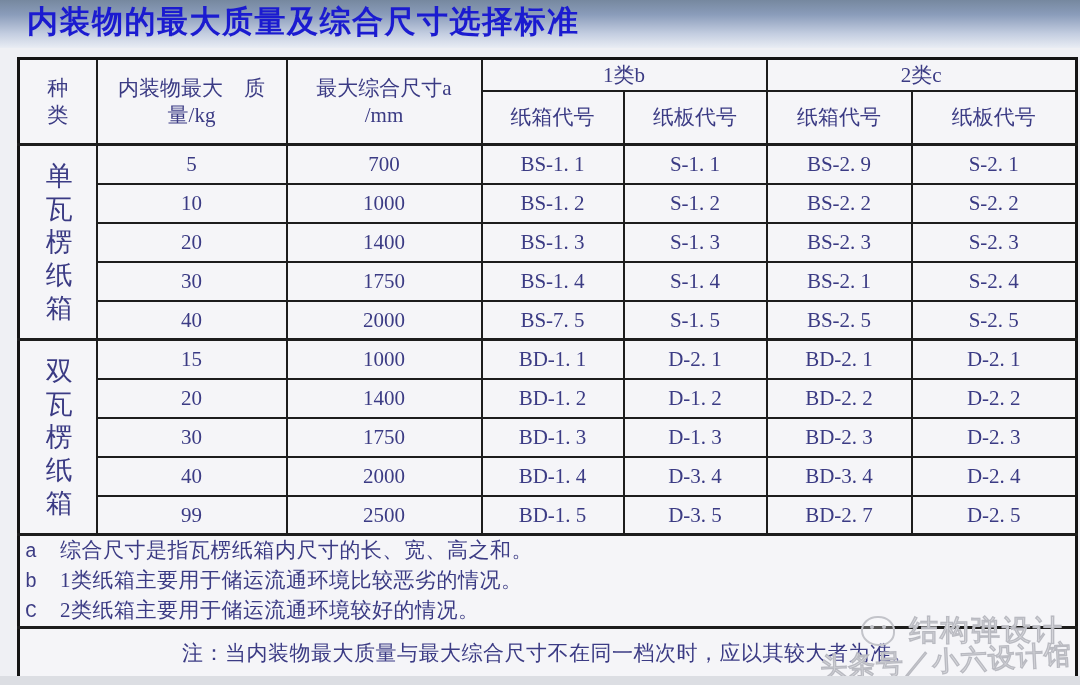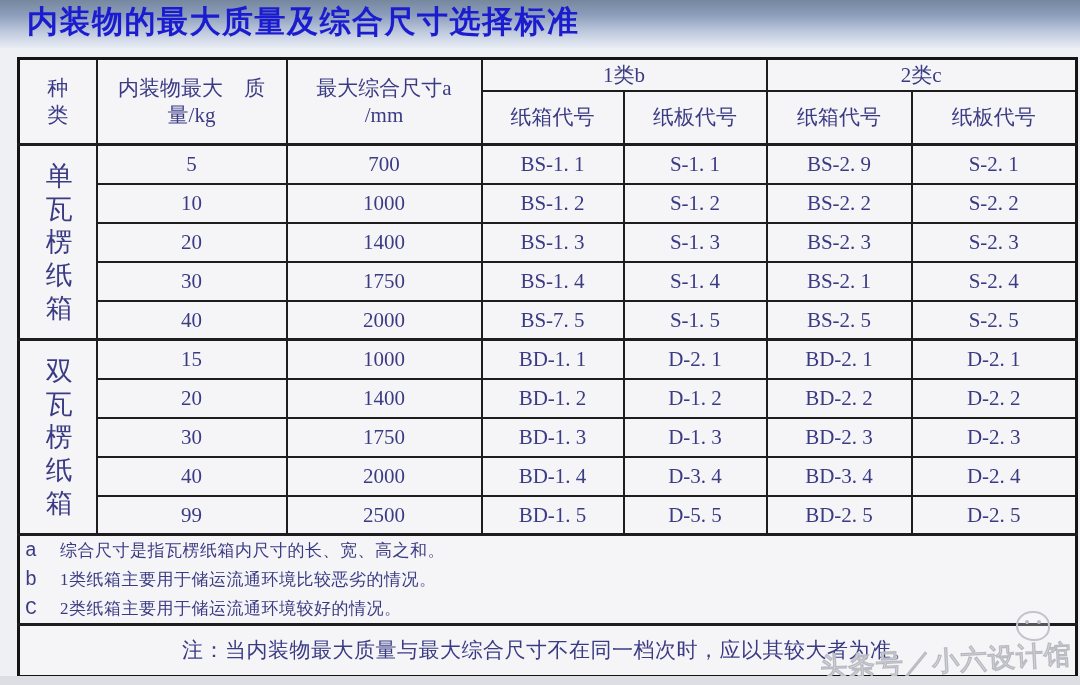--- a/index.html
+++ b/index.html
@@ -37,21 +37,21 @@
   tr.thick td { border-top-width: 3px; }
   .pre { white-space: pre-line; }
   .cat-cell { vertical-align: middle; }
   .cat-text {
     display: inline-block; width: 24px;
     word-break: break-all; line-height: 33px; font-size: 27px; text-align: center;
   }
   td.fn-cell { height: 88px; text-align: left; vertical-align: middle; padding: 6px 10px 6px 62px; }
   .fn-line { display: flex; align-items: baseline; line-height: 29px; }
   .fn-marker { width: 22px; flex: 0 0 22px; font-family: "Liberation Mono", monospace; font-size: 20px; }
-  .fn-text { padding-left: 18px; font-size: 17px; letter-spacing: 0.5px; }
+  .fn-text { padding-left: 18px; font-size: 21px; letter-spacing: 0.5px; }
   td.note-cell { height: 52px; text-align: left; padding-left: 56px; font-size: 21.5px; letter-spacing: 0.5px; }
   .bottom-strip {
     position: absolute; left: 0; bottom: 0; width: 1080px; height: 9px;
     background: #dcdee3;
   }
   .watermark {
     position: absolute; right: 2px; bottom: 2px; width: 260px; height: 78px;
     pointer-events: none;
   }
   .wm-row1 { position: absolute; top: 6px; right: 14px; display: flex; align-items: center; }
@@ -183,22 +183,22 @@
       <td>2000</td>
       <td>BD-1. 4</td>
       <td>D-3. 4</td>
       <td>BD-3. 4</td>
       <td>D-2. 4</td>
     </tr>
     <tr class="datarow">
       <td>99</td>
       <td>2500</td>
       <td>BD-1. 5</td>
-      <td>D-5. 5</td>
-      <td>BD-2. 5</td>
+      <td>D-3. 5</td>
+      <td>BD-2. 7</td>
       <td>D-2. 5</td>
     </tr>
 
     <tr class="thick">
       <td colspan="7" class="fn-cell">
         <div class="fn-line">
           <span class="fn-marker">a</span>
           <span class="fn-text">综合尺寸是指瓦楞纸箱内尺寸的长、宽、高之和。</span>
         </div>
         <div class="fn-line">
@@ -213,19 +213,20 @@
     </tr>
     <tr class="thick">
       <td colspan="7" class="note-cell">注：当内装物最大质量与最大综合尺寸不在同一档次时，应以其较大者为准。</td>
     </tr>
   </tbody>
 </table>
 
 <div class="watermark">
   <div class="wm-row1">
     <span class="wm-logo"></span>
+    <span class="wm-text1">结构弹设计</span>
   </div>
   <div class="wm-row2">
     <span class="wm-text2">头条号／小六设计馆</span>
   </div>
 </div>
 
 <div class="bottom-strip"></div>
 
 </body></html>

